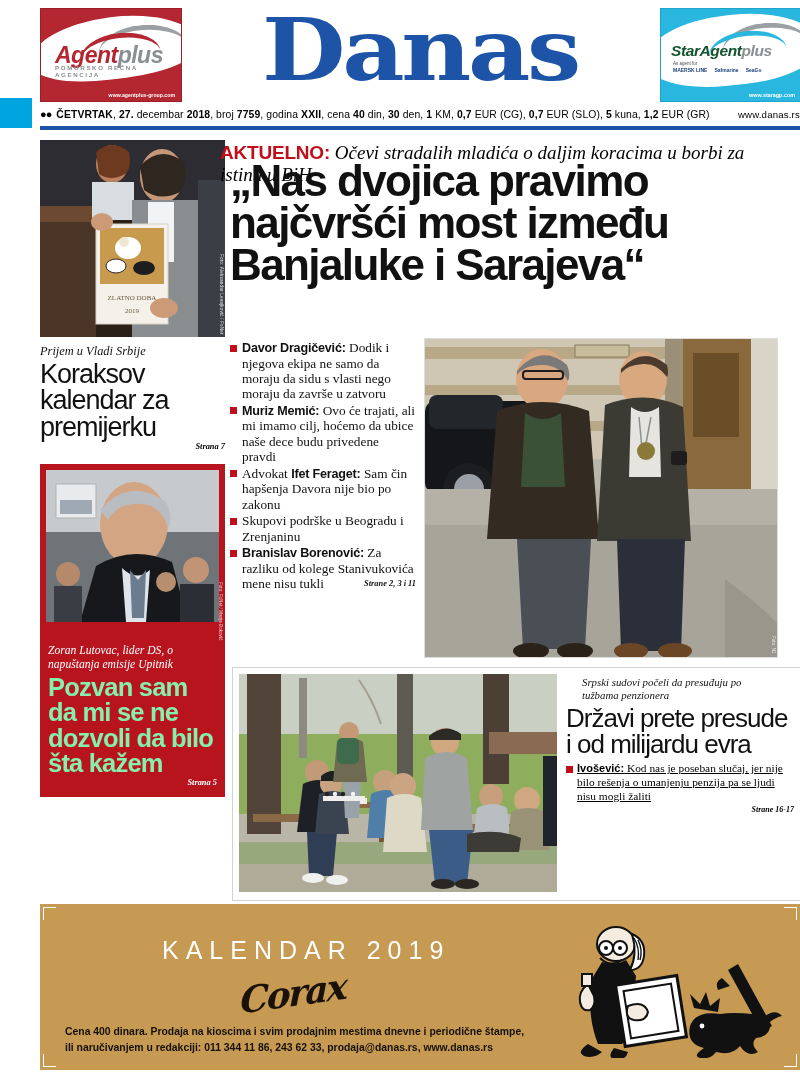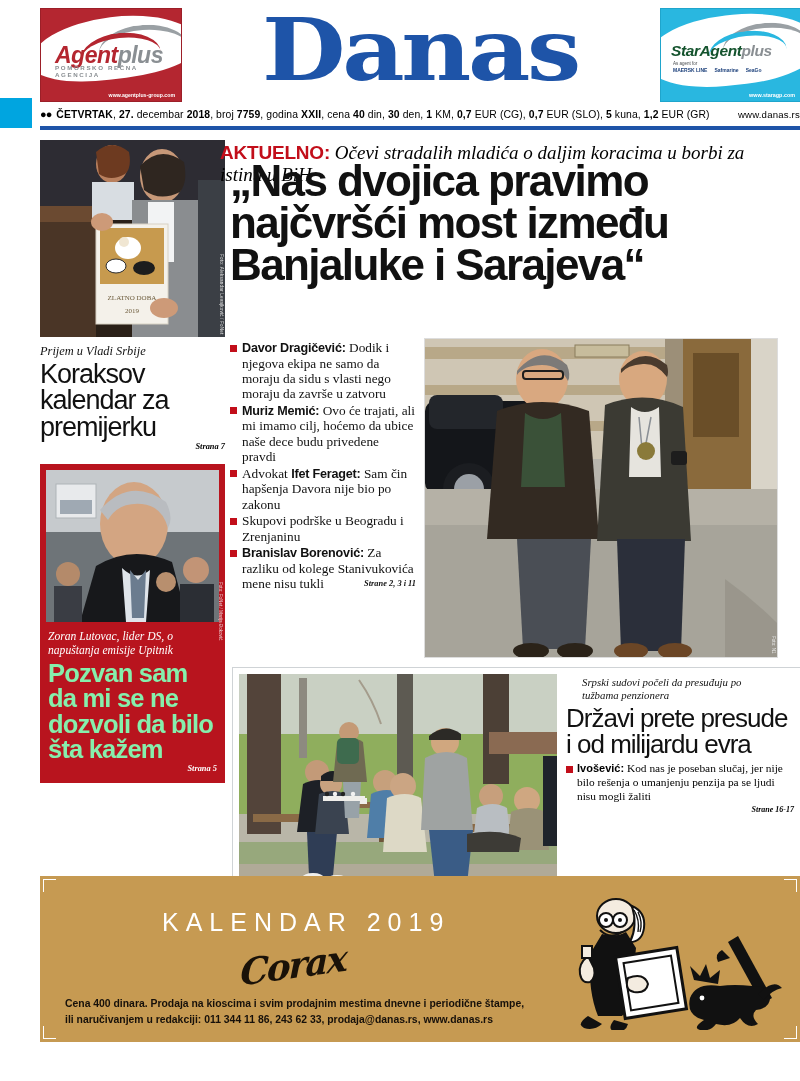--- a/index.html
+++ b/index.html
@@ -48,21 +48,21 @@
   .colL{position:absolute;left:40px;top:8px;width:185px;}
   .photo{position:relative;overflow:hidden;background:#1d4ed8;}
   .photo .cap{position:absolute;writing-mode:vertical-rl;font-size:4.6px;color:#e8e8e8;right:1px;bottom:2px;letter-spacing:0.2px;}
 
   .kicker{font-family:"Liberation Serif",serif;font-style:italic;font-size:12.4px;margin:7px 0 2px;color:#111;}
   .hl-black{font-size:27px;font-weight:normal;line-height:0.98;letter-spacing:-1px;color:#111;}
   .pageref{font-family:"Liberation Serif",serif;font-style:italic;font-weight:bold;font-size:8.4px;text-align:right;margin-top:2px;}
 
   .redbox{position:relative;background:#b8141e;margin-top:13px;padding:6px 6px 10px;}
   .redbox .ph{position:relative;width:100%;height:152px;overflow:hidden;background:#7a7f83;}
-  .redbox .kicker2{font-family:"Liberation Serif",serif;font-style:italic;font-size:11.6px;color:#fff;line-height:1.18;margin:8px 2px 3px;}
+  .redbox .kicker2{font-family:"Liberation Serif",serif;font-style:italic;font-size:11.6px;color:#fff;line-height:1.18;margin:22px 2px 3px;}
   .redbox .hl{font-size:25.5px;font-weight:bold;line-height:1.0;letter-spacing:-0.8px;color:#86efac;margin:0 2px;}
   .redbox .pageref{color:#fff;margin-top:1px;padding-right:2px;}
   .redbox .vcap{position:absolute;writing-mode:vertical-rl;font-size:4.6px;color:#f0d4d6;right:2px;top:118px;}
 
   
   .aktuelno{position:absolute;left:220px;top:10px;width:568px;font-family:"Liberation Serif",serif;font-size:19px;font-style:italic;}
   .aktuelno b{font-family:"Liberation Sans",sans-serif;font-style:normal;font-weight:bold;color:#c20e1a;letter-spacing:-0.2px;}
   .bighead{position:absolute;left:230px;top:28px;width:572px;font-size:44px;font-weight:bold;line-height:0.96;letter-spacing:-1.6px;color:#111;}
 
   
@@ -74,27 +74,27 @@
 
   .mainphoto{position:absolute;left:424px;top:206px;width:352px;height:318px;overflow:hidden;background:#9aa0a4;border:1px solid #ddd;}
   .mainphoto .vcap{position:absolute;writing-mode:vertical-rl;font-size:4.6px;color:#eee;right:1px;bottom:3px;}
 
   
   .bottomband{position:absolute;left:232px;top:535px;width:568px;height:232px;border:1px solid #cfd3d6;background:#fff;}
   .bphoto{position:absolute;left:6px;top:6px;width:318px;height:218px;overflow:hidden;background:#a7adaf;}
   .bright{position:absolute;left:333px;top:8px;width:228px;}
   .bright .kicker{font-size:10.8px;line-height:1.22;margin:0 16px 3px;}
   .bright .hl{font-size:26px;line-height:1.0;letter-spacing:-1px;color:#111;}
-  .bright .blt{position:relative;padding-left:11px;font-family:"Liberation Serif",serif;font-size:11.4px;line-height:1.2;margin-top:5px;}
+  .bright .blt{position:relative;padding-left:11px;font-family:"Liberation Serif",serif;font-size:11.4px;line-height:1.2;margin-top:5px;text-decoration:underline;}
   .bright .blt:before{content:"";position:absolute;left:0;top:3.5px;width:7px;height:7px;background:#c20e1a;}
   .bright .blt b{font-family:"Liberation Sans",sans-serif;font-weight:bold;font-size:11px;}
   .bright .pageref{font-size:8px;}
 
   
-  .adband{position:absolute;left:40px;top:744px;width:760px;height:166px;background:#c69a52;overflow:hidden;}
+  .adband{position:absolute;left:40px;top:772px;width:760px;height:166px;background:#c69a52;overflow:hidden;}
   .crop{position:absolute;width:12px;height:12px;}
   .crop.tl{left:3px;top:3px;border-left:1px solid #fff;border-top:1px solid #fff;}
   .crop.tr{right:3px;top:3px;border-right:1px solid #fff;border-top:1px solid #fff;}
   .crop.bl{left:3px;bottom:3px;border-left:1px solid #fff;border-bottom:1px solid #fff;}
   .crop.br{right:3px;bottom:3px;border-right:1px solid #fff;border-bottom:1px solid #fff;}
   .adband .ktitle{position:absolute;left:122px;top:32px;font-size:25px;letter-spacing:7px;color:#fff;}
   .adband .sig{position:absolute;left:200px;top:68px;font-family:"DejaVu Serif",serif;font-style:italic;font-size:36px;color:#1a1208;transform:rotate(-8deg) skewX(-9deg);font-weight:bold;letter-spacing:-2px;}
   .adband .fine{position:absolute;left:25px;bottom:14px;font-size:10.4px;color:#16100a;line-height:1.55;font-weight:bold;}
   .adband .toon{position:absolute;right:16px;top:18px;width:240px;height:136px;}
 </style>

